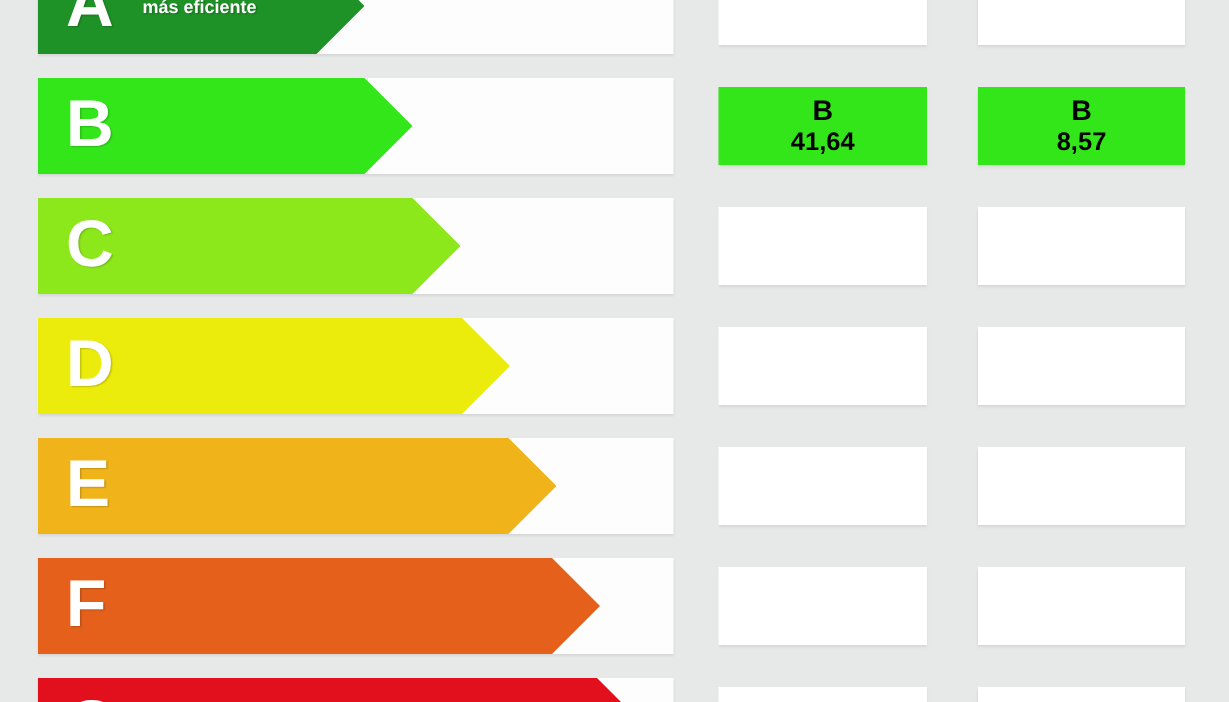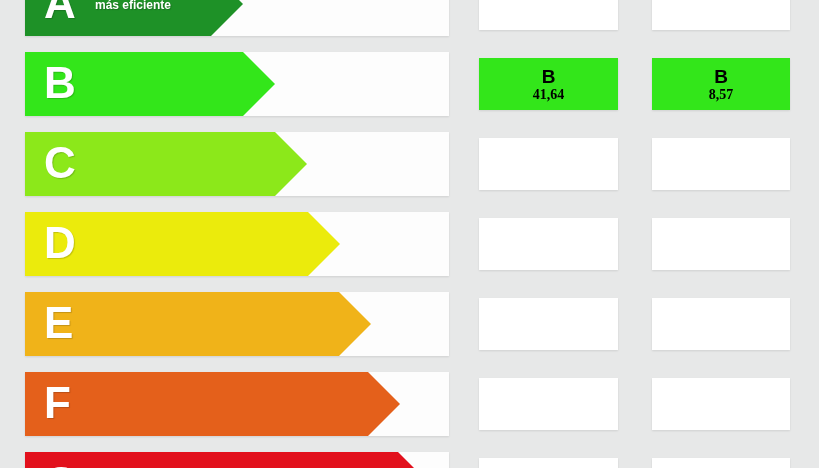--- a/index.html
+++ b/index.html
@@ -43,21 +43,21 @@
     background:#ffffff;
     box-shadow:0 1px 2px rgba(0,0,0,.10);
     display:flex;flex-direction:column;
     align-items:center;justify-content:center;
     color:#000000;font-weight:bold;font-size:19px;line-height:1.12;
   }
   .cell.col1{left:479px;width:139px;}
   .cell.col2{left:652px;width:138px;}
   .cell.filled{background:#33e61a;}
   .cell .cl{font-size:19px;font-weight:bold;}
-  .cell .cv{font-size:14px;font-weight:bold;font-family:Liberation Serif, serif;}
+  .cell .cv{font-size:17px;font-weight:bold;}
 </style>
 </head>
 <body>
 
 <div id="stage">
     <div class="row" style="top: -28px;">
       <div class="panel"></div>
       <div class="band" style="width: 218px; background: rgb(30, 145, 39); clip-path: polygon(0px 0px, calc(100% - 32px) 0px, 100% 50%, calc(100% - 32px) 100%, 0px 100%);">
         <span class="letter">A</span>
         <span class="tagline">más eficiente</span>

